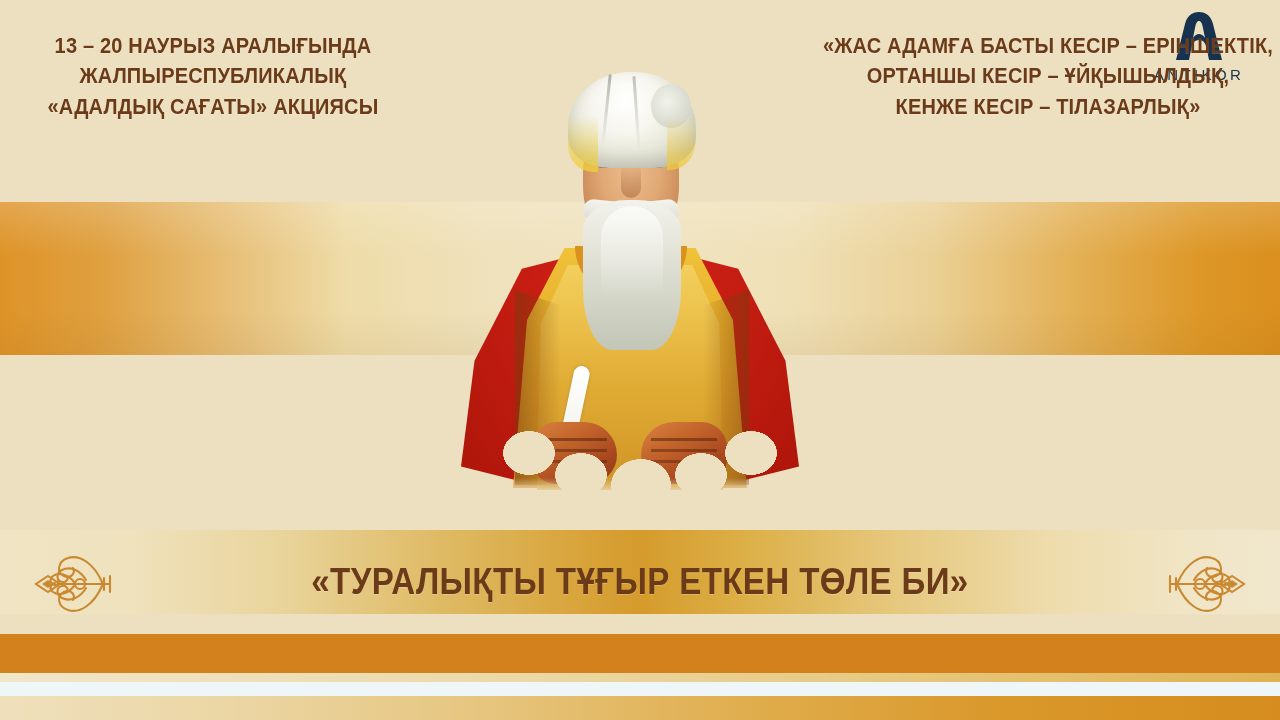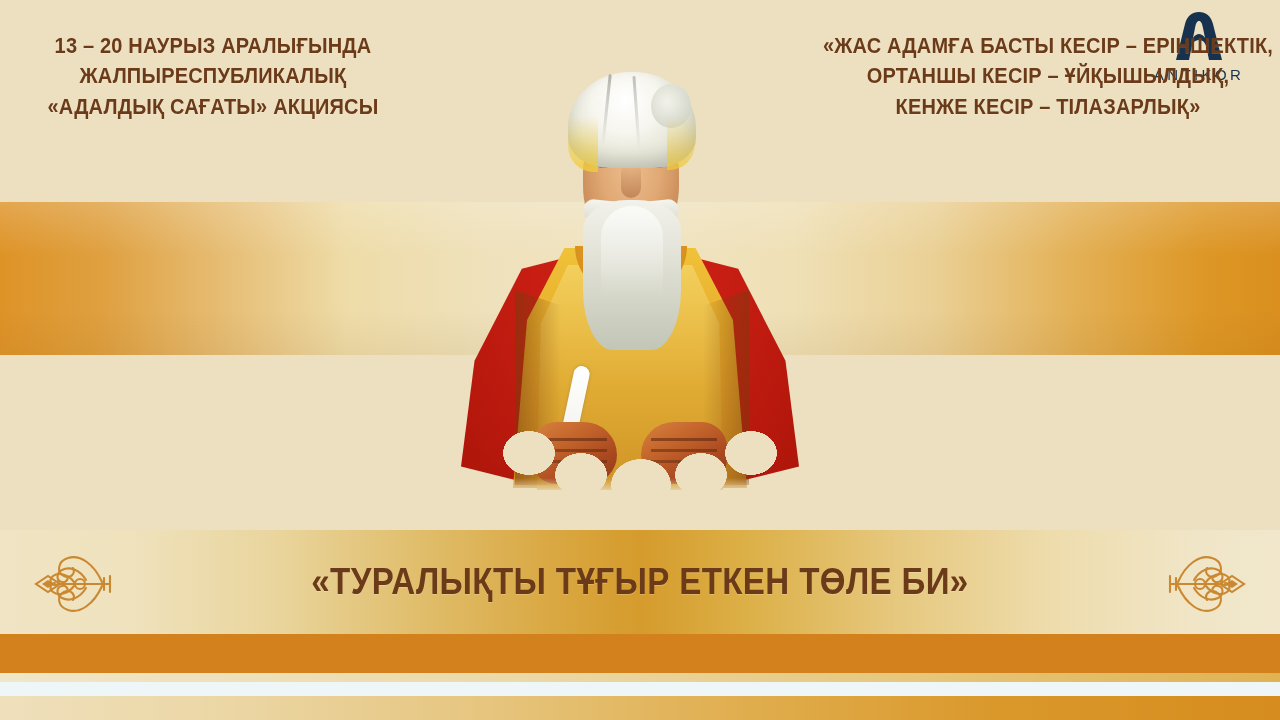--- a/index.html
+++ b/index.html
@@ -213,21 +213,21 @@
   
   .logo{position:absolute;right:22px;top:12px;width:118px;height:80px;}
   .logo-mark{position:absolute;left:36px;top:0;width:46px;height:48px;}
   .logo-word{
     position:absolute;left:0;top:54px;width:118px;text-align:center;
     color:#16324E;font-size:15px;letter-spacing:3.4px;font-weight:400;
   }
 
   
   .band-bottom{
-    position:absolute;left:0;top:530px;width:1280px;height:104px;
+    position:absolute;left:0;top:530px;width:1280px;height:84px;
     background:linear-gradient(90deg,
       #F0E4C4 0%, #EFE2BD 10%, #E9D49B 22%, #DFBB66 34%,
       #D9A63F 44%, #D59B2C 50%, #DCAF46 58%,
       #E6C87E 70%, #EEDCAC 82%, #F0E5C6 93%, #F1E7CC 100%);
   }
   .band-bottom-title{
     position:absolute;left:0;top:0;width:1280px;height:104px;
     display:flex;align-items:center;justify-content:center;
     color:#6B3A19;font-weight:700;font-size:36px;letter-spacing:.4px;
     transform:scaleX(.92);

